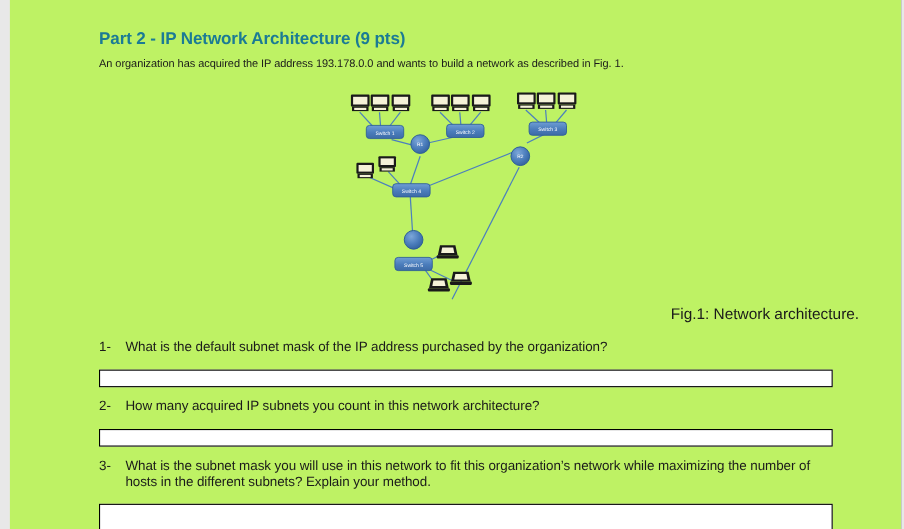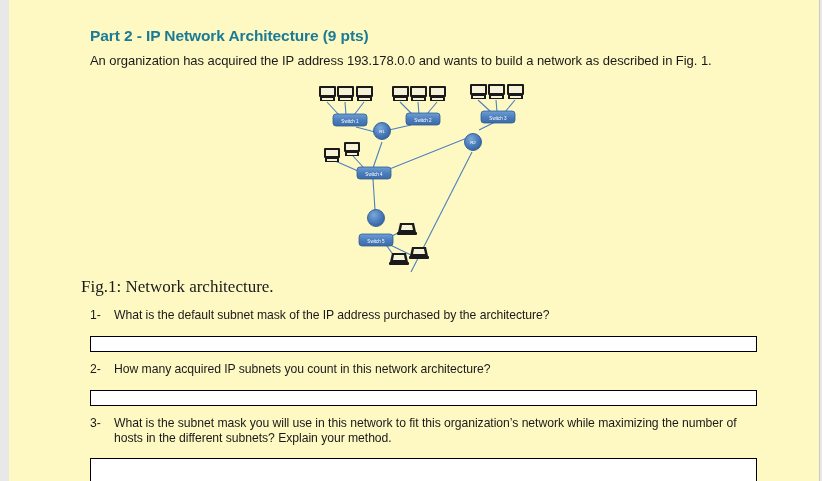--- a/index.html
+++ b/index.html
@@ -18,21 +18,21 @@
     width: 822px;
     height: 481px;
     background: #e8e8e8;
   }
   #page {
     position: absolute;
     left: 9px;
     top: 0;
     width: 811px;
     height: 481px;
-    background: #fef9c3;
+    background: #bef264;
     border-right: 1px solid #c9c9c9;
     box-sizing: border-box;
     overflow: hidden;
   }
   #content {
     position: absolute;
     left: 72px;
     top: 0;
     width: 700px;
   }
@@ -49,21 +49,21 @@
     font-weight: bold;
     color: #1b7b95;
     letter-spacing: -0.1px;
     white-space: nowrap;
   }
 
   .intro-line {
     position: absolute;
     left: 9px;
     top: 53px;
-    font-size: 13px;
+    font-size: 10px;
     color: #1a1a1a;
     white-space: nowrap;
     letter-spacing: -0.05px;
   }
 
   
   #figure-wrap {
     position: absolute;
     left: 0px;
     top: 82px;
@@ -71,24 +71,23 @@
     height: 190px;
   }
   #figure-svg {
     display: block;
   }
   .fig-caption {
     position: absolute;
     left: 0;
     top: 277px;
     width: 700px;
-    text-align: left;
-    font-size: 17px;
+    text-align: right;
+    font-size: 14px;
     color: #1a1a1a;
-    font-family: Liberation Serif, serif;
   }
 
   
   .question {
     position: absolute;
     left: 9px;
     width: 680px;
     font-size: 12.2px;
     color: #1a1a1a;
     letter-spacing: -0.05px;
@@ -300,21 +299,21 @@
             <circle cx="295" cy="136" r="8.5" fill="url(#gRouter)" stroke="#2d5e97" stroke-width="0.9"></circle>
             <text class="node-label" x="295" y="138" font-size="4.4" text-anchor="middle"></text>
           </g>
         </svg>
       </div>
 
       <div class="fig-caption">Fig.1: Network architecture.</div>
 
       <div class="question" id="q1">
         <span class="qnum">1-</span>
-        <span class="qtext">What is the default subnet mask of the IP address purchased by the architecture?</span>
+        <span class="qtext">What is the default subnet mask of the IP address purchased by the organization?</span>
       </div>
       <div class="answer-box" id="box1"></div>
 
       <div class="question" id="q2">
         <span class="qnum">2-</span>
         <span class="qtext">How many acquired IP subnets you count in this network architecture?</span>
       </div>
       <div class="answer-box" id="box2"></div>
 
       <div class="question" id="q3">

